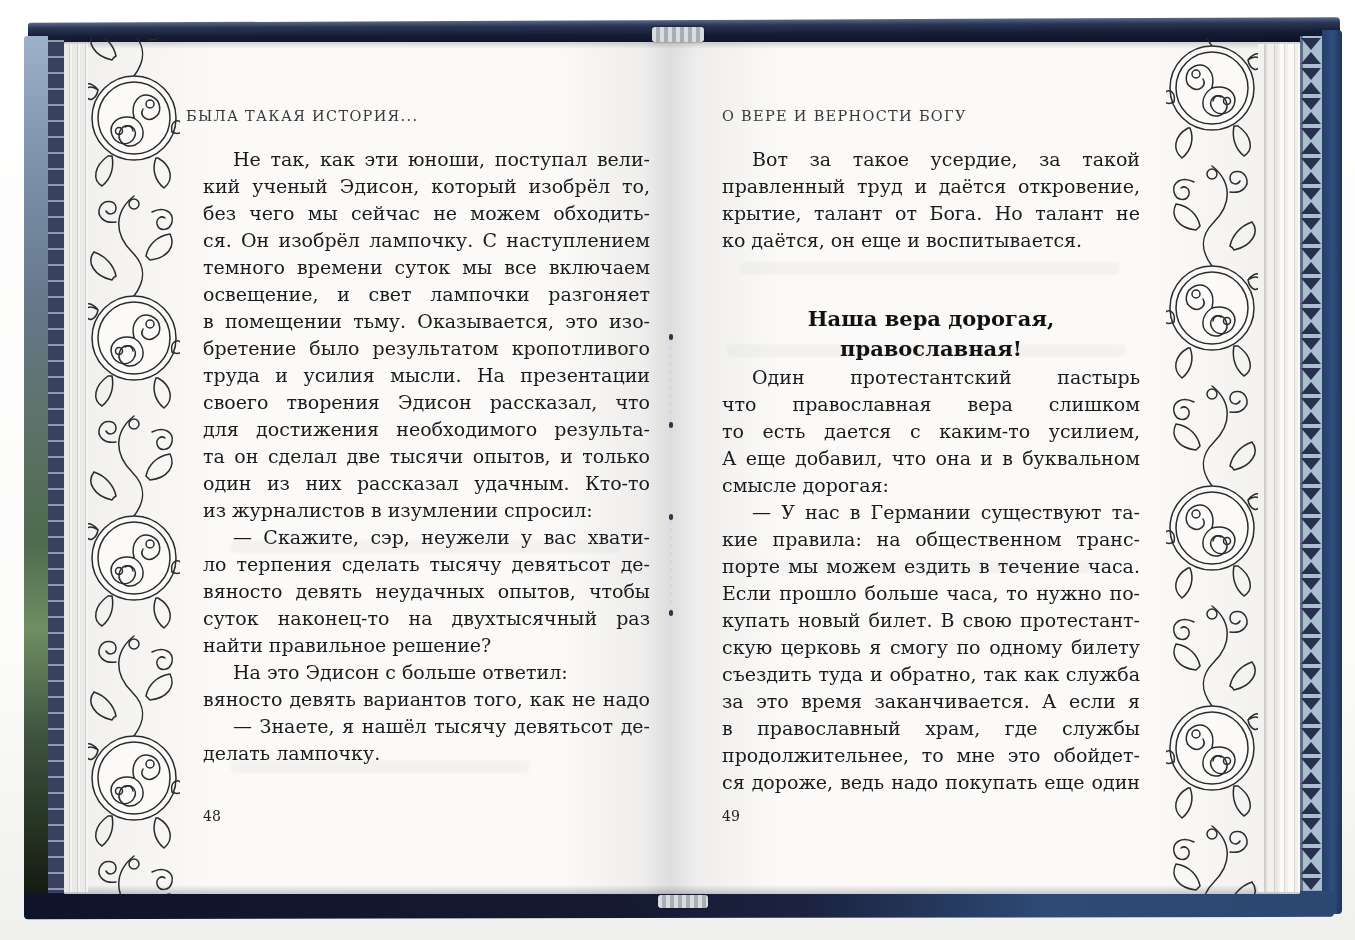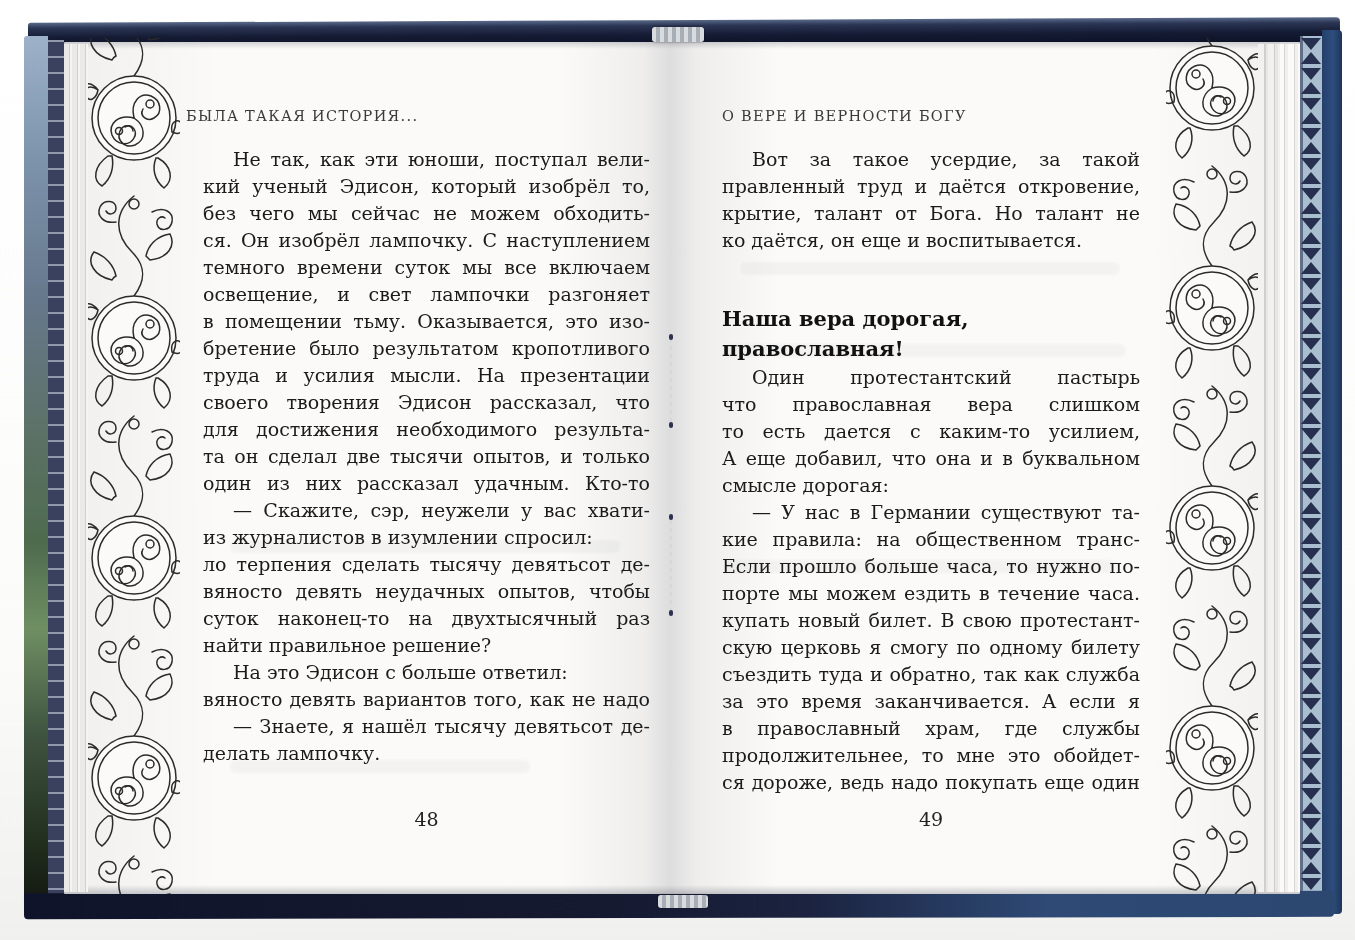--- a/index.html
+++ b/index.html
@@ -64,23 +64,23 @@
     color:#3a3a3a; font-weight:400; }
   .running-head.left { left:186px; width:447px; text-align:left; }
   .running-head.right { left:722px; width:418px; }
 
   .textcol { position:absolute; top:146px; color:#1b1b1b; font-size:19px; }
   .textcol.left { left:203px; width:447px; }
   .textcol.right { left:722px; width:418px; }
   .line { height:27px; line-height:27px; text-align:left; overflow:hidden; white-space:nowrap; }
   .line.j { white-space:normal; text-align:justify; text-align-last:justify; }
   .line.ind { text-indent:30px; }
-  .subheading { height:30px; line-height:30px; font-weight:bold; font-size:21px; text-align:left; color:#111; }
-
-  .page-number { position:absolute; top:808px; font-size:19px; color:#222; text-align:center; }
+  .subheading { height:30px; line-height:30px; font-weight:bold; font-size:21px; text-align:center; color:#111; }
+
+  .page-number { position:absolute; top:808px; font-size:14px; color:#222; text-align:left; }
   .page-number.left { left:203px; width:447px; }
   .page-number.right { left:722px; width:418px; }
 
   
   .ghost { position:absolute; height:13px; border-radius:6px; background:#5c6070; opacity:0.045; filter:blur(1px); }
 </style>
 </head>
 <body>
 
 <div class="photo">
@@ -171,22 +171,22 @@
       <div class="line j">ся. Он изобрёл лампочку. С наступлением</div>
       <div class="line j">темного времени суток мы все включаем</div>
       <div class="line j">освещение, и свет лампочки разгоняет</div>
       <div class="line j">в помещении тьму. Оказывается, это изо-</div>
       <div class="line j">бретение было результатом кропотливого</div>
       <div class="line j">труда и усилия мысли. На презентации</div>
       <div class="line j">своего творения Эдисон рассказал, что</div>
       <div class="line j">для достижения необходимого результа-</div>
       <div class="line j">та он сделал две тысячи опытов, и только</div>
       <div class="line j">один из них рассказал удачным. Кто-то</div>
+      <div class="line">из журналистов в изумлении спросил:</div>
       <div class="line j ind">— Скажите, сэр, неужели у вас хвати-</div>
-      <div class="line">из журналистов в изумлении спросил:</div>
       <div class="line j">ло терпения сделать тысячу девятьсот де-</div>
       <div class="line j">вяносто девять неудачных опытов, чтобы</div>
       <div class="line j">суток наконец-то на двухтысячный раз</div>
       <div class="line">найти правильное решение?</div>
       <div class="line ind">На это Эдисон с больше ответил:</div>
       <div class="line j">вяносто девять вариантов того, как не надо</div>
       <div class="line j ind">— Знаете, я нашёл тысячу девятьсот де-</div>
       <div class="line">делать лампочку.</div>
     </div>
   <div class="page-number left">48</div>
@@ -200,22 +200,22 @@
       <div style="height: 50px;"></div>
       <div class="subheading">Наша вера дорогая, православная!</div>
       <div style="height: 30px;"></div>
       <div class="line j ind">Один протестантский пастырь сказал,</div>
       <div class="line j">что православная вера слишком дорогая,</div>
       <div class="line j">то есть дается с каким-то усилием, трудом.</div>
       <div class="line j">А еще добавил, что она и в буквальном</div>
       <div class="line">смысле дорогая:</div>
       <div class="line j ind">— У нас в Германии существуют та-</div>
       <div class="line j">кие правила: на общественном транс-</div>
+      <div class="line j">порте мы можем ездить в течение часа.</div>
       <div class="line j">Если прошло больше часа, то нужно по-</div>
-      <div class="line j">порте мы можем ездить в течение часа.</div>
       <div class="line j">купать новый билет. В свою протестант-</div>
       <div class="line j">скую церковь я смогу по одному билету</div>
       <div class="line j">съездить туда и обратно, так как служба</div>
       <div class="line j">за это время заканчивается. А если я поеду</div>
       <div class="line j">в православный храм, где службы гораздо</div>
       <div class="line j">продолжительнее, то мне это обойдет-</div>
       <div class="line j">ся дороже, ведь надо покупать еще один</div>
     </div>
   <div class="page-number right">49</div>
 

